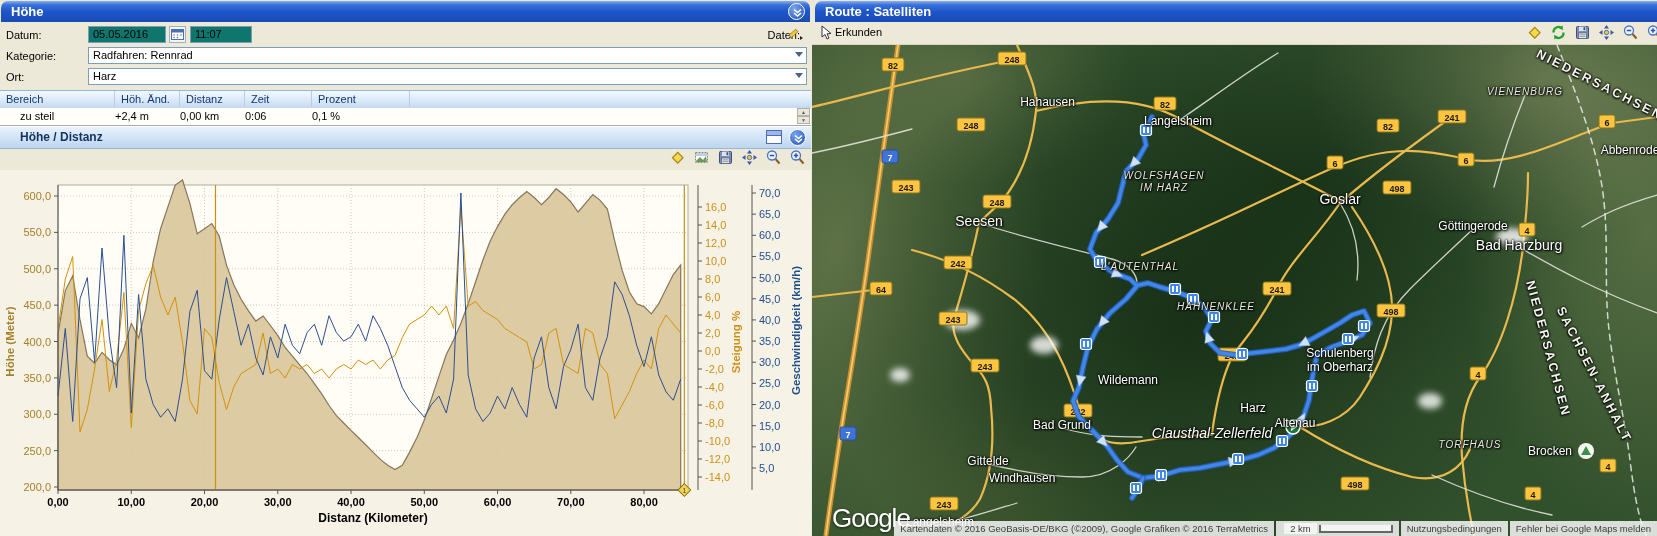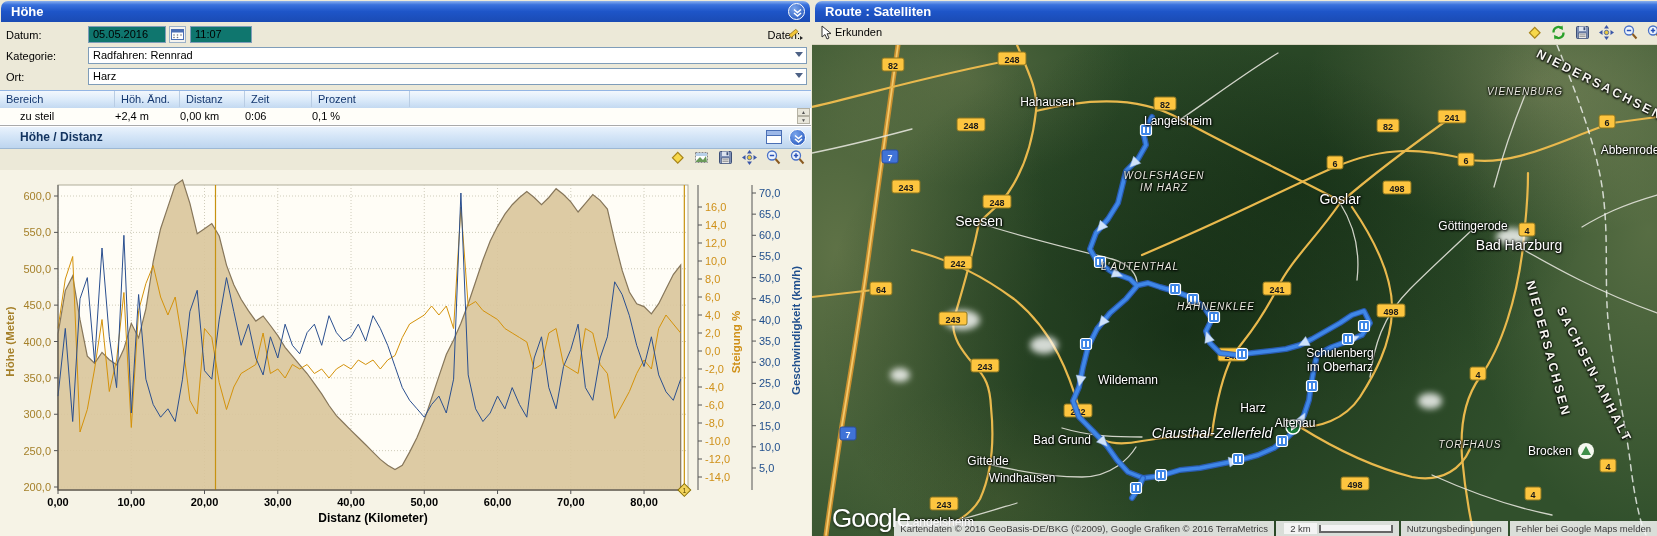--- a/index.html
+++ b/index.html
@@ -657,21 +657,21 @@
         <div class="mlabel town" style="left: 221px; top: 58px; transform: translate(-50%, -50%); padding-left: 29px;">Hahausen</div>
         <div class="mlabel town" style="left: 366px; top: 77px; transform: translate(-50%, -50%);">Langelsheim</div>
         <div class="mlabel city" style="left: 167px; top: 176px; transform: translate(-50%, -50%);">Seesen</div>
         <div class="mlabel city" style="left: 528px; top: 154px; transform: translate(-50%, -50%);">Goslar</div>
         <div class="mlabel district" style="left: 713px; top: 47px; transform: translate(-50%, -50%);">VIENENBURG</div>
         <div class="mlabel district" style="left: 352px; top: 136px; transform: translate(-50%, -50%);">WOLFSHAGEN
 IM HARZ</div>
         <div class="mlabel district" style="left: 328px; top: 222px; transform: translate(-50%, -50%);">L'AUTENTHAL</div>
         <div class="mlabel district" style="left: 404px; top: 262px; transform: translate(-50%, -50%);">HAHNENKLEE</div>
         <div class="mlabel town" style="left: 316px; top: 336px; transform: translate(-50%, -50%);">Wildemann</div>
-        <div class="mlabel town" style="left: 250px; top: 381px; transform: translate(-50%, -50%); margin-top: 15px;">Bad Grund</div>
+        <div class="mlabel town" style="left: 250px; top: 381px; transform: translate(-50%, -50%);">Bad Grund</div>
         <div class="mlabel town" style="left: 176px; top: 417px; transform: translate(-50%, -50%);">Gittelde</div>
         <div class="mlabel town" style="left: 210px; top: 434px; transform: translate(-50%, -50%);">Windhausen</div>
         <div class="mlabel town" style="left: 128px; top: 478px; transform: translate(-50%, -50%);">Langelsheim</div>
         <div class="mlabel city" style="left: 400px; top: 388px; transform: translate(-50%, -50%); font-style: italic;">Clausthal-Zellerfeld</div>
         <div class="mlabel town" style="left: 441px; top: 364px; transform: translate(-50%, -50%);">Harz</div>
         <div class="mlabel town" style="left: 528px; top: 316px; transform: translate(-50%, -50%);">Schulenberg
 im Oberharz</div>
         <div class="mlabel town" style="left: 483px; top: 379px; transform: translate(-50%, -50%);">Altenau</div>
         <div class="mlabel town" style="left: 661px; top: 182px; transform: translate(-50%, -50%);">Göttingerode</div>
         <div class="mlabel city" style="left: 707px; top: 200px; transform: translate(-50%, -50%);">Bad Harzburg</div>

